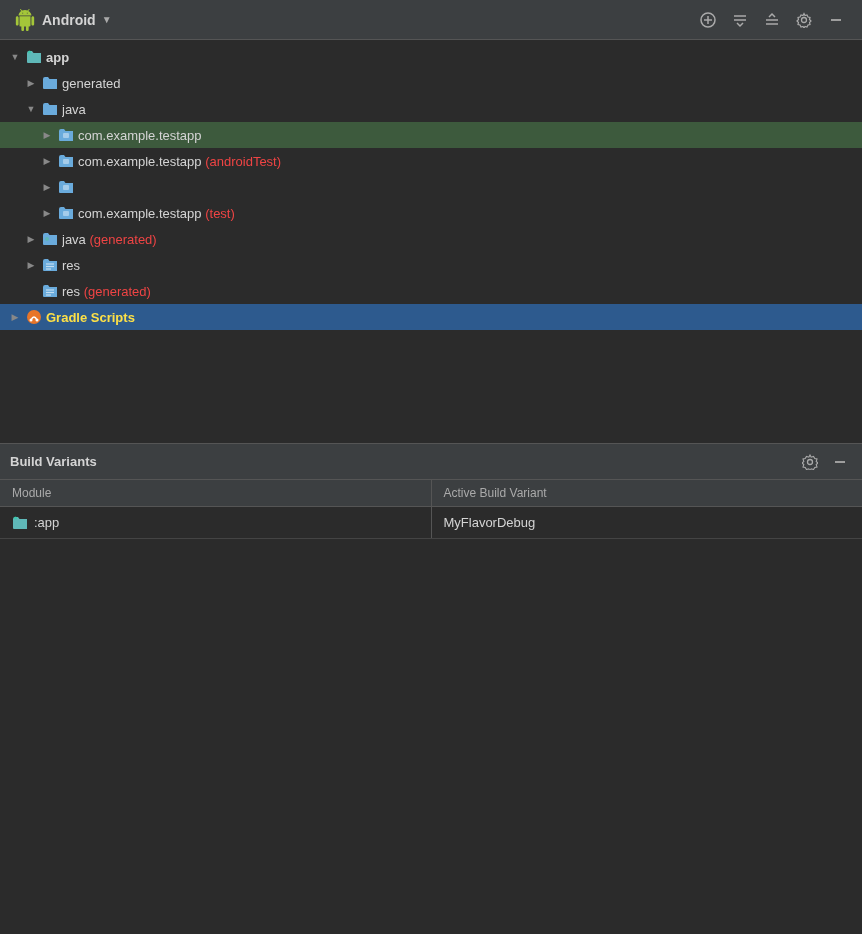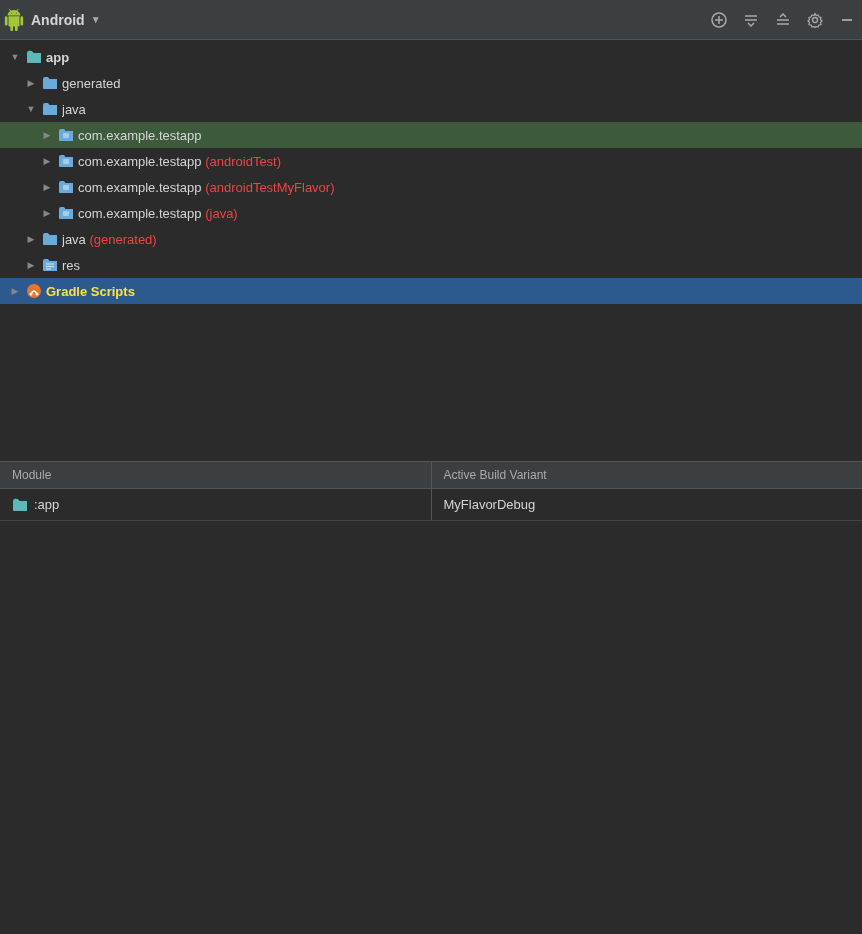--- a/index.html
+++ b/index.html
@@ -13,21 +13,21 @@
       color: #d4d4d4;
       overflow: hidden;
     }
 
     
     .toolbar {
       display: flex;
       align-items: center;
       background: #3c3f41;
       height: 40px;
-      padding: 0 3px;
+      padding: 0 14px;
       border-bottom: 1px solid #555;
     }
 
     .toolbar-title {
       display: flex;
       align-items: center;
       gap: 6px;
       font-weight: bold;
       font-size: 14px;
       color: #d4d4d4;
@@ -324,35 +324,32 @@
     </div>
 
     <div class="tree-item indent-2">
       <span class="expand-icon">▶</span>
       <span class="item-icon">
         <svg width="16" height="14" viewBox="0 0 16 14">
           <path d="M1 3 Q1 1 3 1 L6 1 L7.5 3 L15 3 Q15 3 15 4 L15 13 Q15 13 14 13 L2 13 Q1 13 1 12 Z" fill="#6aabdc"></path>
           <rect x="5" y="5" width="6" height="5" rx="1" fill="white" opacity="0.4"></rect>
         </svg>
       </span>
-      <span class="item-label">
-        <span>com.example.testapp</span><span class="suffix"> (androidTestMyFlavor)</span>
-      </span>
     </div>
 
     <div class="tree-item indent-2">
       <span class="expand-icon">▶</span>
       <span class="item-icon">
         <svg width="16" height="14" viewBox="0 0 16 14">
           <path d="M1 3 Q1 1 3 1 L6 1 L7.5 3 L15 3 Q15 3 15 4 L15 13 Q15 13 14 13 L2 13 Q1 13 1 12 Z" fill="#6aabdc"></path>
           <rect x="5" y="5" width="6" height="5" rx="1" fill="white" opacity="0.4"></rect>
         </svg>
       </span>
       <span class="item-label">
-        <span>com.example.testapp</span><span class="suffix"> (java)</span>
+        <span>com.example.testapp</span><span class="suffix"> (test)</span>
       </span>
     </div>
 
     <div class="tree-item indent-1">
       <span class="expand-icon">▶</span>
       <span class="item-icon">
         <svg width="16" height="14" viewBox="0 0 16 14">
           <path d="M1 3 Q1 1 3 1 L6 1 L7.5 3 L15 3 Q15 3 15 4 L15 13 Q15 13 14 13 L2 13 Q1 13 1 12 Z" fill="#6aabdc"></path>
           <circle cx="5" cy="7" r="2" fill="#5fb8b8"></circle>
         </svg>
@@ -368,39 +365,69 @@
         <svg width="16" height="14" viewBox="0 0 16 14">
           <path d="M1 3 Q1 1 3 1 L6 1 L7.5 3 L15 3 Q15 3 15 4 L15 13 Q15 13 14 13 L2 13 Q1 13 1 12 Z" fill="#6aabdc"></path>
           <line x1="4" y1="6" x2="12" y2="6" stroke="white" stroke-width="1.2" opacity="0.6"></line>
           <line x1="4" y1="8.5" x2="12" y2="8.5" stroke="white" stroke-width="1.2" opacity="0.6"></line>
           <line x1="4" y1="11" x2="9" y2="11" stroke="white" stroke-width="1.2" opacity="0.6"></line>
         </svg>
       </span>
       <span class="item-label">res</span>
     </div>
 
+    <div class="tree-item indent-1">
+      <span class="expand-icon" style="visibility:hidden">▶</span>
+      <span class="item-icon">
+        <svg width="16" height="14" viewBox="0 0 16 14">
+          <path d="M1 3 Q1 1 3 1 L6 1 L7.5 3 L15 3 Q15 3 15 4 L15 13 Q15 13 14 13 L2 13 Q1 13 1 12 Z" fill="#6aabdc"></path>
+          <line x1="4" y1="6" x2="12" y2="6" stroke="white" stroke-width="1.2" opacity="0.6"></line>
+          <line x1="4" y1="8.5" x2="12" y2="8.5" stroke="white" stroke-width="1.2" opacity="0.6"></line>
+          <line x1="4" y1="11" x2="9" y2="11" stroke="white" stroke-width="1.2" opacity="0.6"></line>
+        </svg>
+      </span>
+      <span class="item-label">
+        <span>res</span><span class="suffix"> (generated)</span>
+      </span>
+    </div>
 
     <div class="tree-item selected indent-0">
       <span class="expand-icon">▶</span>
       <span class="item-icon">
         <svg width="16" height="16" viewBox="0 0 16 16">
           <circle cx="8" cy="8" r="7" fill="#e87529"></circle>
           <path d="M5 11 Q8 5 11 11" fill="none" stroke="white" stroke-width="1.5"></path>
           <circle cx="5" cy="11" r="1.5" fill="white"></circle>
           <circle cx="11" cy="11" r="1.5" fill="white"></circle>
         </svg>
       </span>
       <span class="item-label">
         <strong style="color:#fde047">Gradle Scripts</strong>
       </span>
     </div>
 
   </div>
 
   <div class="build-variants-panel">
+    <div class="bv-header">
+      <span class="bv-title">Build Variants</span>
+      <div class="bv-actions">
+        <button class="toolbar-btn" title="Settings">
+          <svg width="16" height="16" viewBox="0 0 16 16">
+            <circle cx="8" cy="8" r="2.5" fill="none" stroke="#aaa" stroke-width="1.3"></circle>
+            <path d="M8 1 L9.2 3.2 L11.5 2.5 L12.8 4.5 L15 5 L14.2 7.5 L16 9 L14.2 10.5 L15 13 L12.8 13.5 L11.5 15.5 L9.2 14.8 L8 17 L6.8 14.8 L4.5 15.5 L3.2 13.5 L1 13 L1.8 10.5 L0 9 L1.8 7.5 L1 5 L3.2 4.5 L4.5 2.5 L6.8 3.2 Z" fill="none" stroke="#aaa" stroke-width="1.1"></path>
+          </svg>
+        </button>
+        <button class="toolbar-btn" title="Minimize">
+          <svg width="16" height="16" viewBox="0 0 16 16">
+            <line x1="3" y1="8" x2="13" y2="8" stroke="#aaa" stroke-width="1.8"></line>
+          </svg>
+        </button>
+      </div>
+    </div>
 
     <table class="bv-table">
       <thead>
         <tr>
           <th>Module</th>
           <th>Active Build Variant</th>
         </tr>
       </thead>
       <tbody>
         <tr class="table-row">

